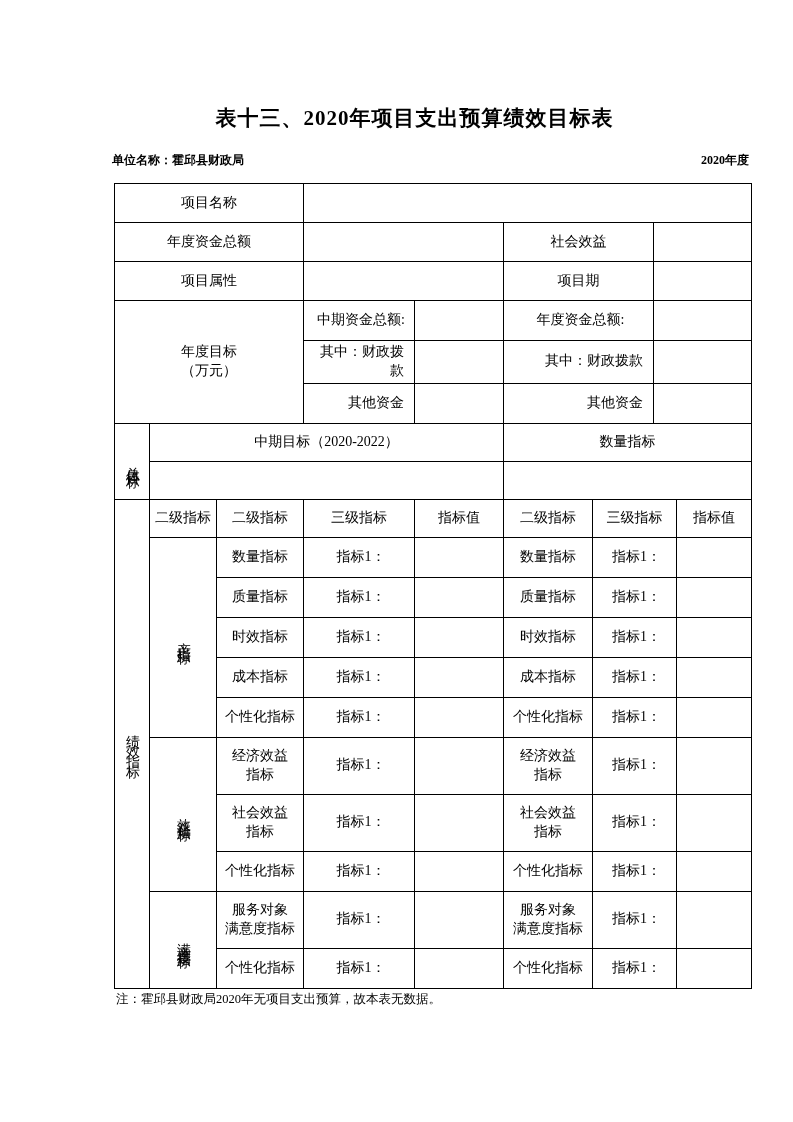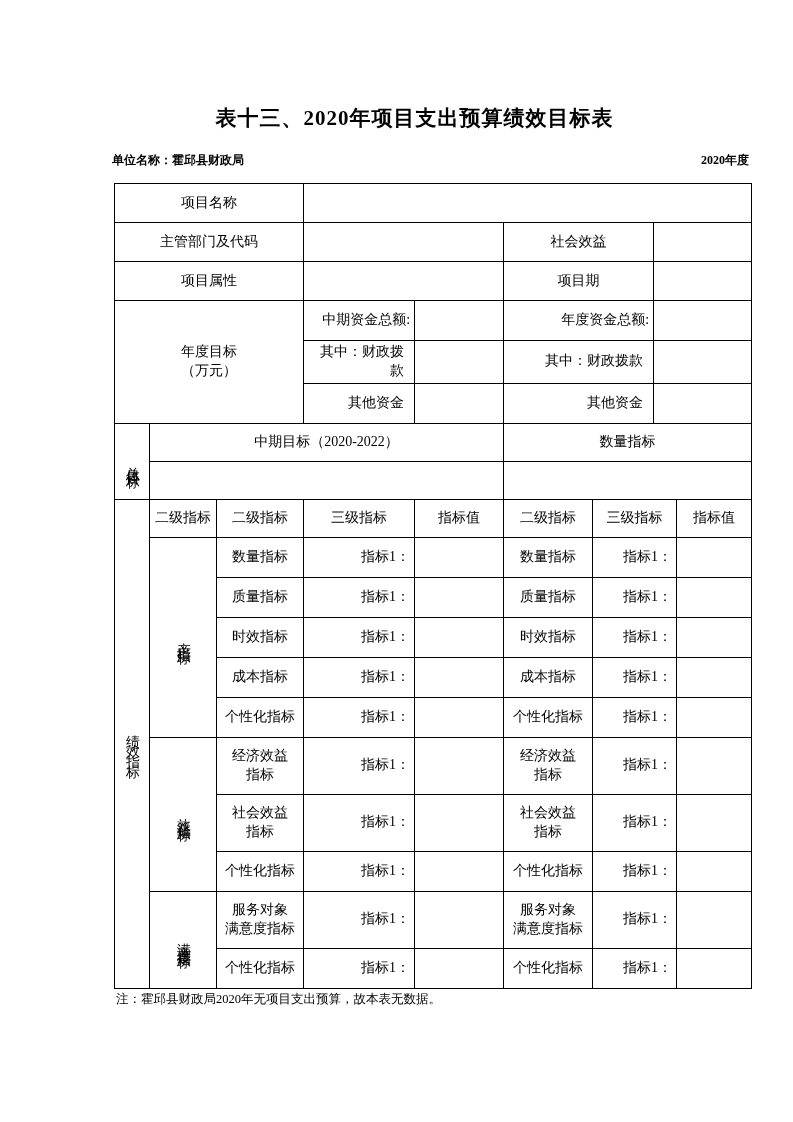--- a/index.html
+++ b/index.html
@@ -26,21 +26,21 @@
     border-collapse:collapse; table-layout:fixed;
   }
   td {
     border:1px solid #000;
     font-size:14px; line-height:1.35;
     text-align:center; vertical-align:middle;
     padding:2px 4px;
     white-space:pre-line;
     overflow:hidden;
   }
-  .tl { text-align:right; padding-left:8px; }
+  .tl { text-align:center; padding-left:8px; }
   .tr-al { text-align:right; padding-right:10px; }
   .vcell { padding:0; }
   .vert {
     writing-mode:vertical-lr;
     text-orientation:upright;
     margin:0 auto;
     letter-spacing:3px;
     font-size:14px;
   }
   .vert-wide { letter-spacing:10px; }
@@ -78,21 +78,21 @@
         <col style="width:75px">
     </colgroup>
 
     <tbody>
         <tr class="h39">
       <td colspan="3">项目名称</td>
       <td colspan="6"></td>
     </tr>
 
     <tr class="h39">
-      <td colspan="3">主管部门及代码</td>
+      <td colspan="3">年度资金总额</td>
       <td colspan="2"></td>
       <td colspan="2">社会效益</td>
       <td colspan="2"></td>
     </tr>
 
     <tr class="h39">
       <td colspan="3">项目属性</td>
       <td colspan="2"></td>
       <td colspan="2">项目期</td>
       <td colspan="2"></td>

